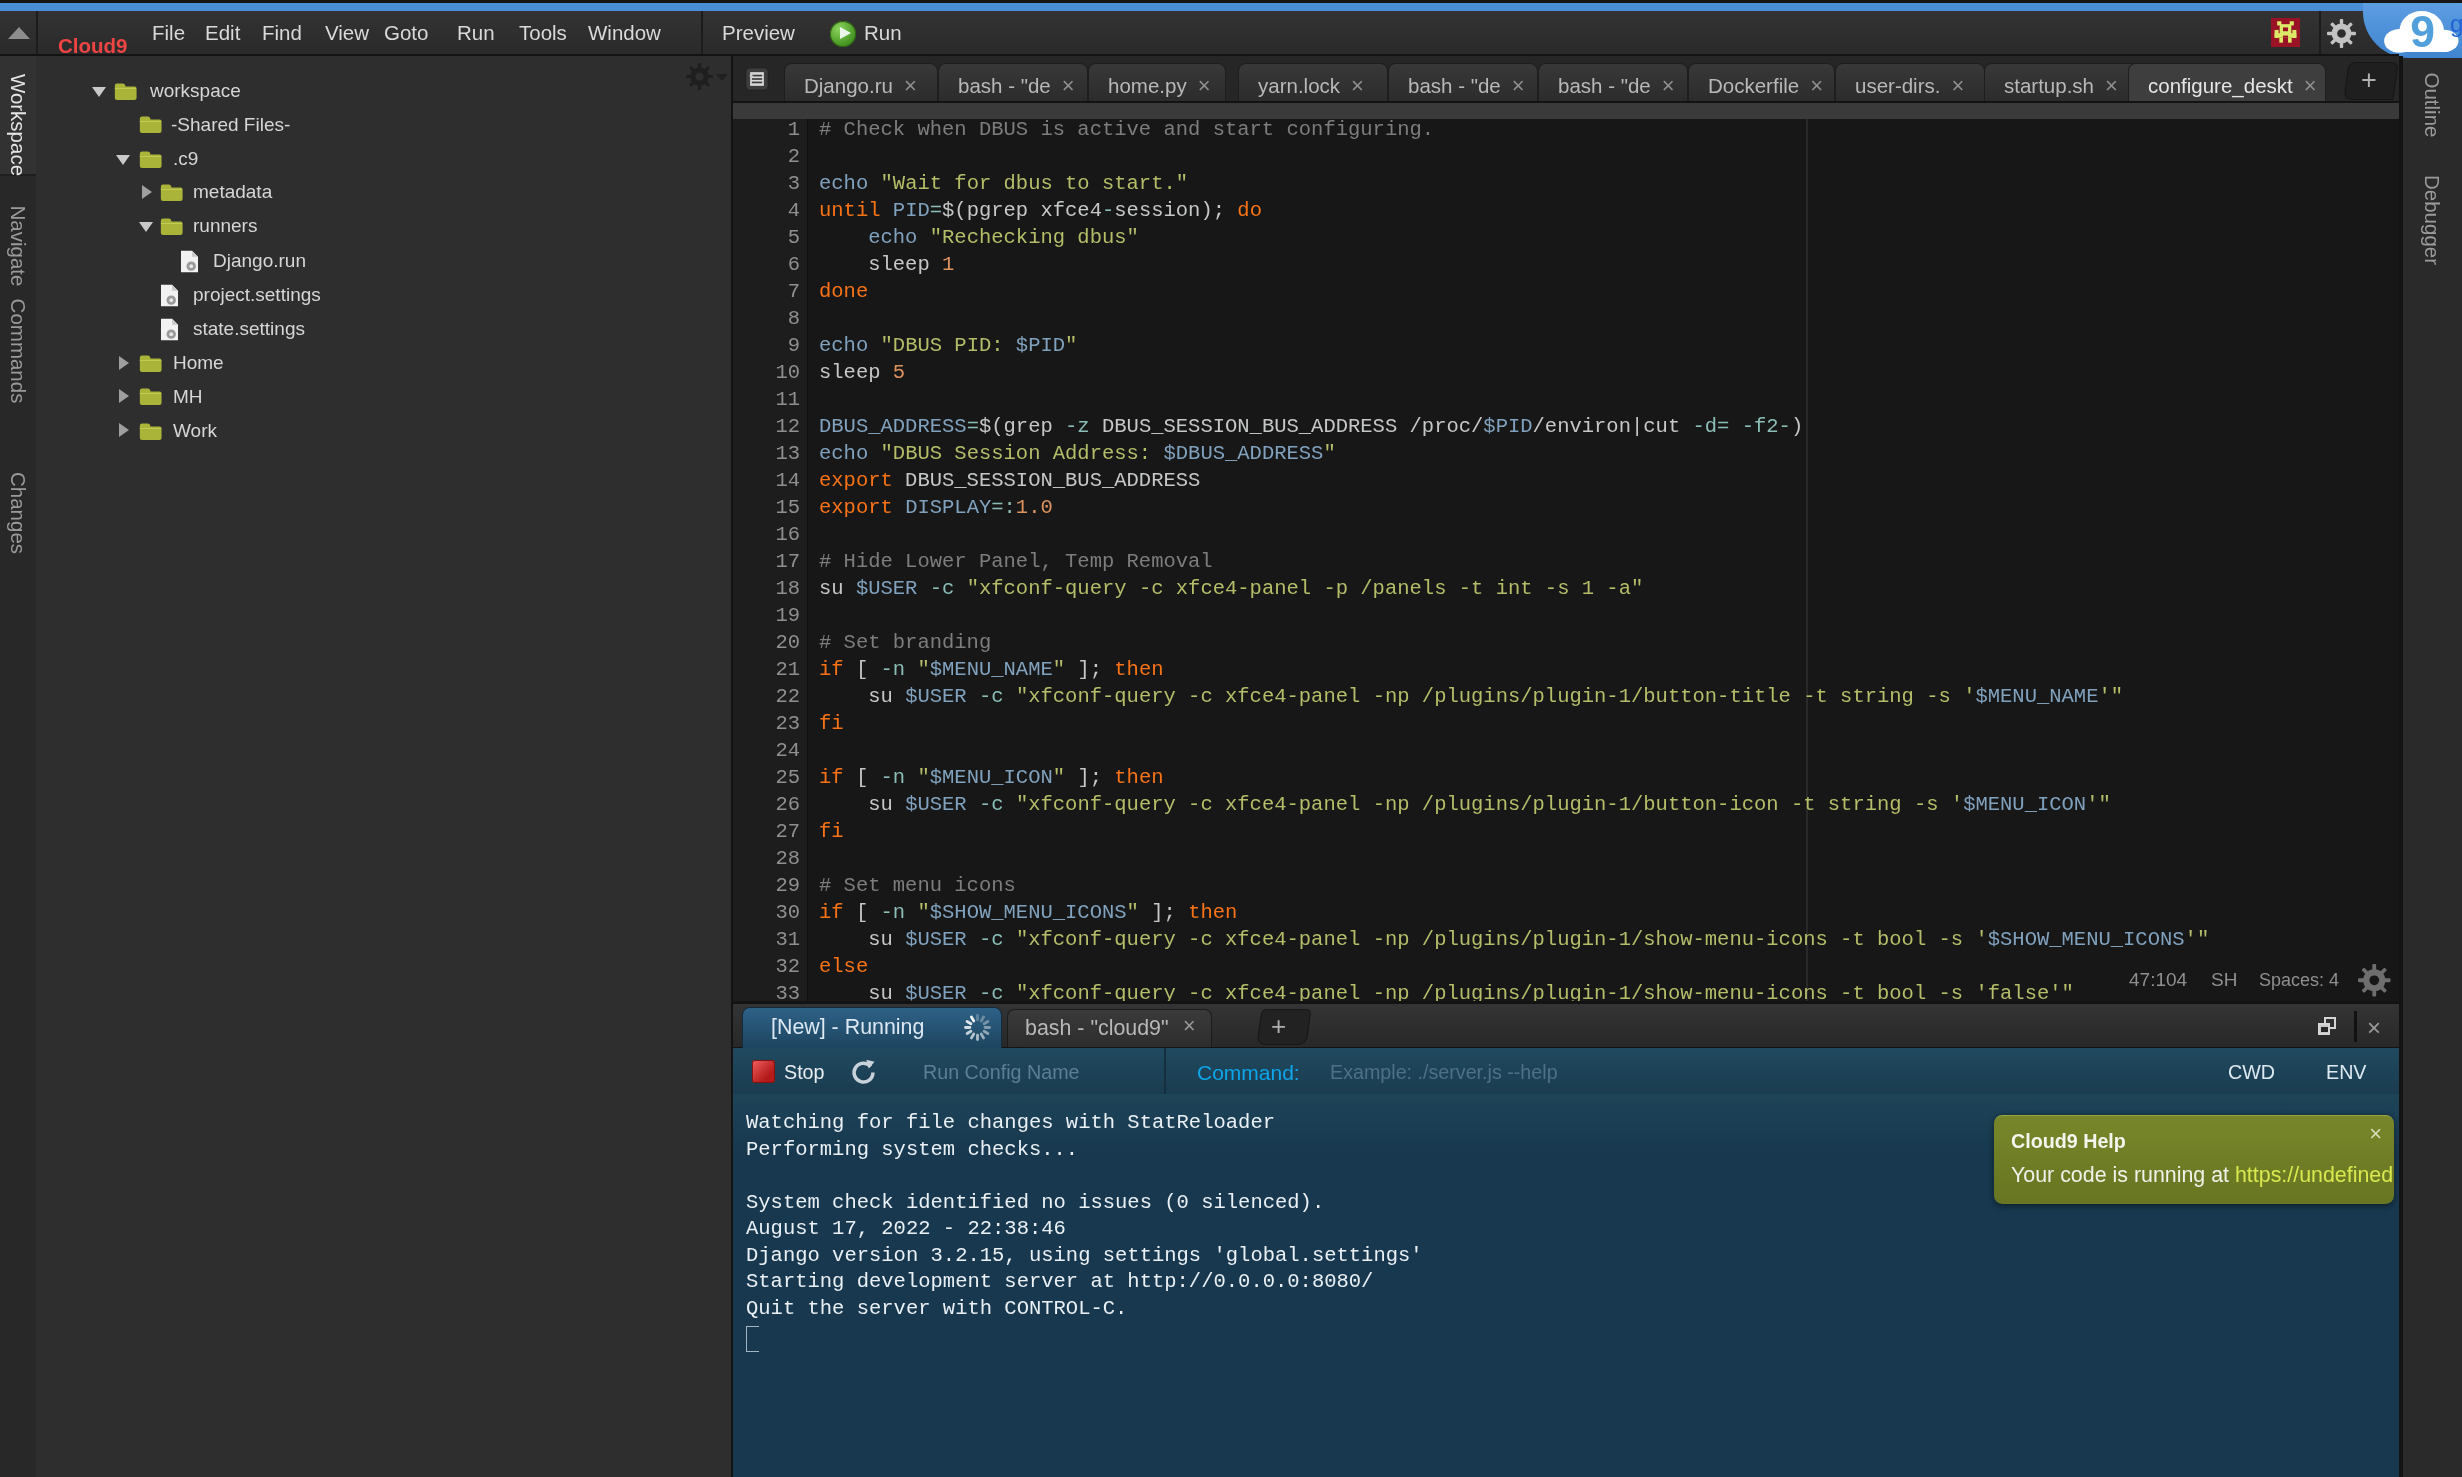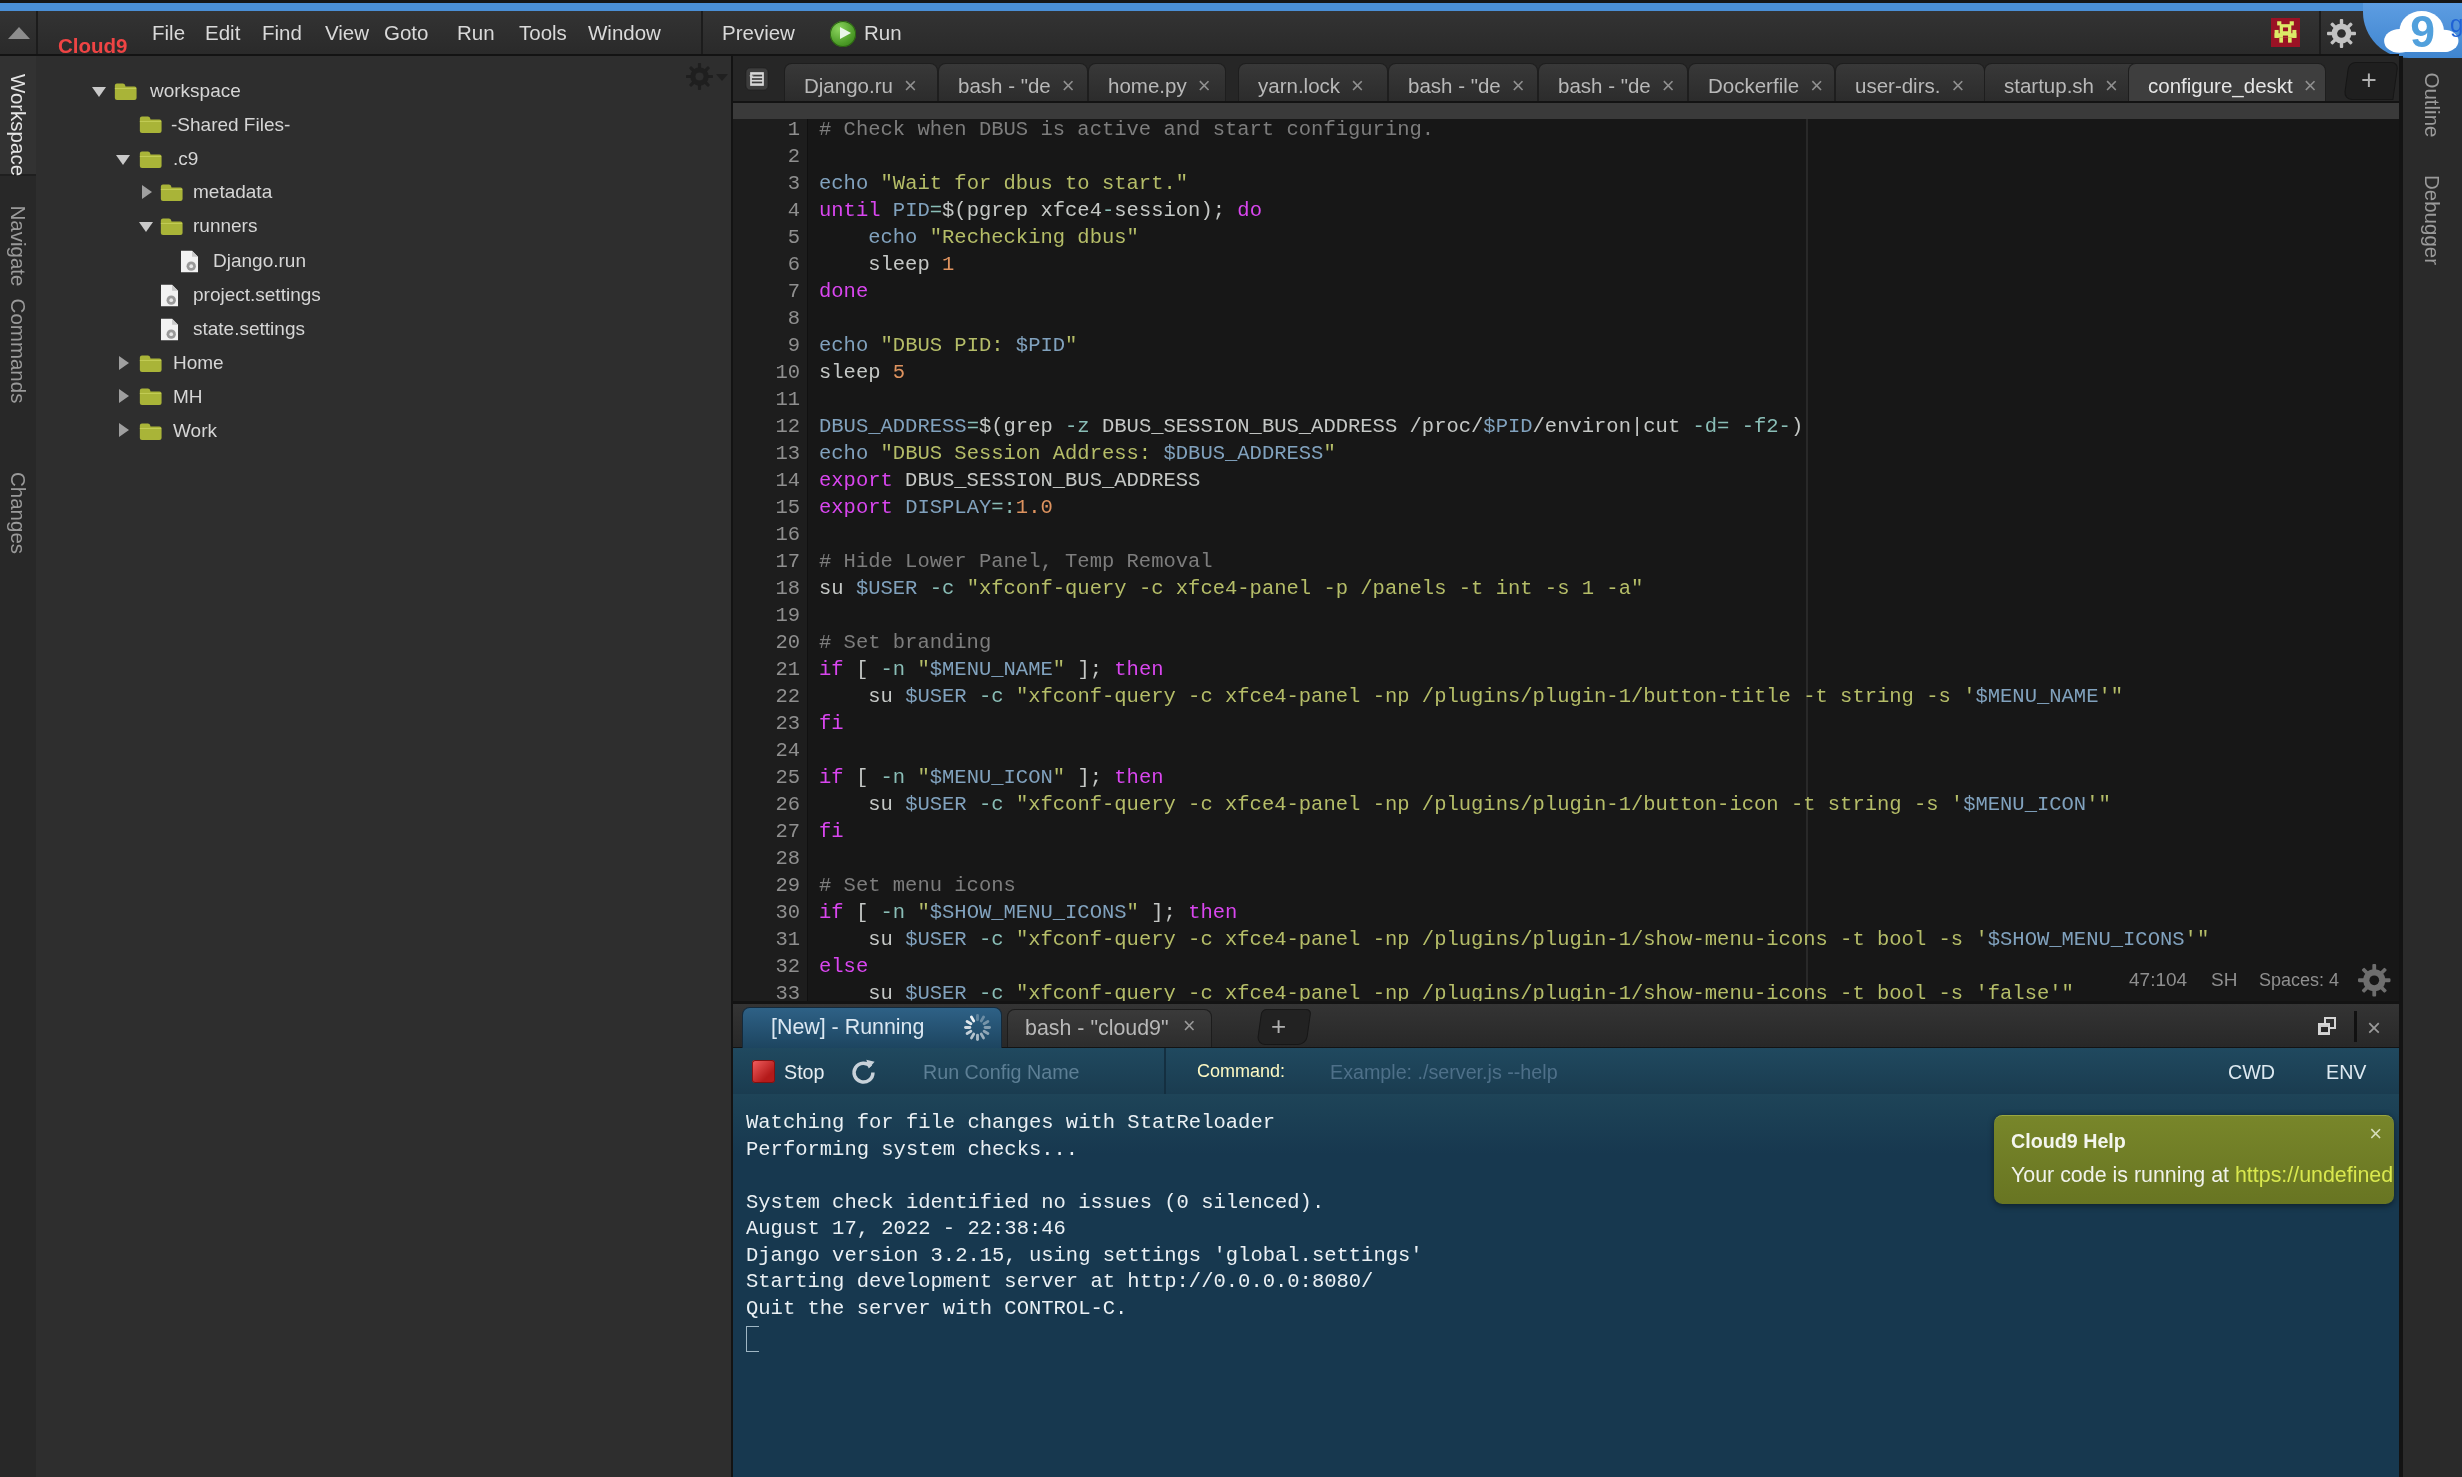--- a/index.html
+++ b/index.html
@@ -3,21 +3,21 @@
 *{margin:0;padding:0;box-sizing:border-box}
 html,body{width:2462px;height:1477px;overflow:hidden;background:#2e2e2e;
  font-family:"Liberation Sans",sans-serif;}
 .abs{position:absolute}
 #root{position:relative;width:2462px;height:1477px;background:#2e2e2e;overflow:hidden}
 pre{font-family:"Liberation Mono",monospace;}
 
 #code b,#code u,#code s,#code i,#code em,#code q{font-weight:normal;font-style:normal;text-decoration:none}
 #code{color:#c5c8c6}
 #code b{color:#81a2be}
-#code u{color:#d946ef}
+#code u{color:#f97316}
 #code s{color:#b5bd68}
 #code i{color:#7d7d7d}
 #code em{color:#8abeb7}
 #code q{color:#de935f}
 #code q:before,#code q:after{content:none}
 .vlab{color:#9a9a9a;font-size:20.5px;white-space:nowrap}
 .treetxt{color:#d6d6d6;font-size:19px;white-space:nowrap}
 .arrow-d{width:0;height:0;border-left:7.7px solid transparent;border-right:7.7px solid transparent;border-top:10.3px solid #c9c9c9}
 .arrow-r{width:0;height:0;border-top:7.7px solid transparent;border-bottom:7.7px solid transparent;border-left:10.3px solid #9f9f9f}
 .tab{position:absolute;top:63px;height:38px;background:linear-gradient(#383838,#2c2c2c);border:0.9px solid #1e1e1e;border-bottom:none;border-radius:7.7px 7.7px 0 0;color:#b8b8b8;font-size:20.5px;white-space:nowrap;overflow:hidden}
@@ -345,21 +345,21 @@
 <div class="abs" style="left:2367px;top:1014px;color:#9a9a9a;font-size:24px">×</div>
 <div class="abs" style="left:733px;top:1048px;width:1666px;height:46px;background:linear-gradient(#20495f,#1a3c50)"></div>
 <div class="abs" style="left:752px;top:1060px;width:23px;height:23px;border-radius:3.4px;background:linear-gradient(135deg,#f26060,#b41a1a 70%);box-shadow:0 0 0 0.9px #7e1111 inset"></div>
 <div class="abs" style="left:784px;top:1061px;color:#e8eef2;font-size:19.7px">Stop</div>
 <svg class="abs" style="left:848px;top:1057px" width="31" height="31" viewBox="0 0 24 24">
 <path d="M17.6 7.4 A7.3 7.3 0 1 0 19.3 12" fill="none" stroke="#c8d2da" stroke-width="2.7"></path>
 <path d="M14.2 2.2 L20.6 3.6 16.0 8.9 z" fill="#c8d2da"></path>
 </svg>
 <div class="abs" style="left:923px;top:1061px;color:#5d7f95;font-size:19.7px">Run Config Name</div>
 <div class="abs" style="left:1164px;top:1048px;width:1.7px;height:46px;background:#142f40"></div>
-<div class="abs" style="left:1197px;top:1061px;color:#fef9c3;font-size:18px">Command:</div>
+<div class="abs" style="left:1197px;top:1061px;color:#0ea5e9;font-size:21px">Command:</div>
 <div class="abs" style="left:1330px;top:1061px;color:#4e7089;font-size:19.7px">Example: ./server.js --help</div>
 <div class="abs" style="left:2041px;top:1122px;color:#dde9f1;font-size:19.7px">Runner: Django</div>
 <div class="abs" style="left:2228px;top:1061px;color:#dde9f1;font-size:19.7px">CWD</div>
 <div class="abs" style="left:2326px;top:1061px;color:#dde9f1;font-size:19.7px">ENV</div>
 <div class="abs" style="left:733px;top:1094px;width:1666px;height:383px;background:linear-gradient(#1e4458,#17384f 60px)"></div>
 <pre class="abs" style="left:746px;top:1110px;font-size:20.5px;line-height:26.5px;color:#eaf0f4">Watching for file changes with StatReloader
 Performing system checks...
 
 System check identified no issues (0 silenced).
 August 17, 2022 - 22:38:46

